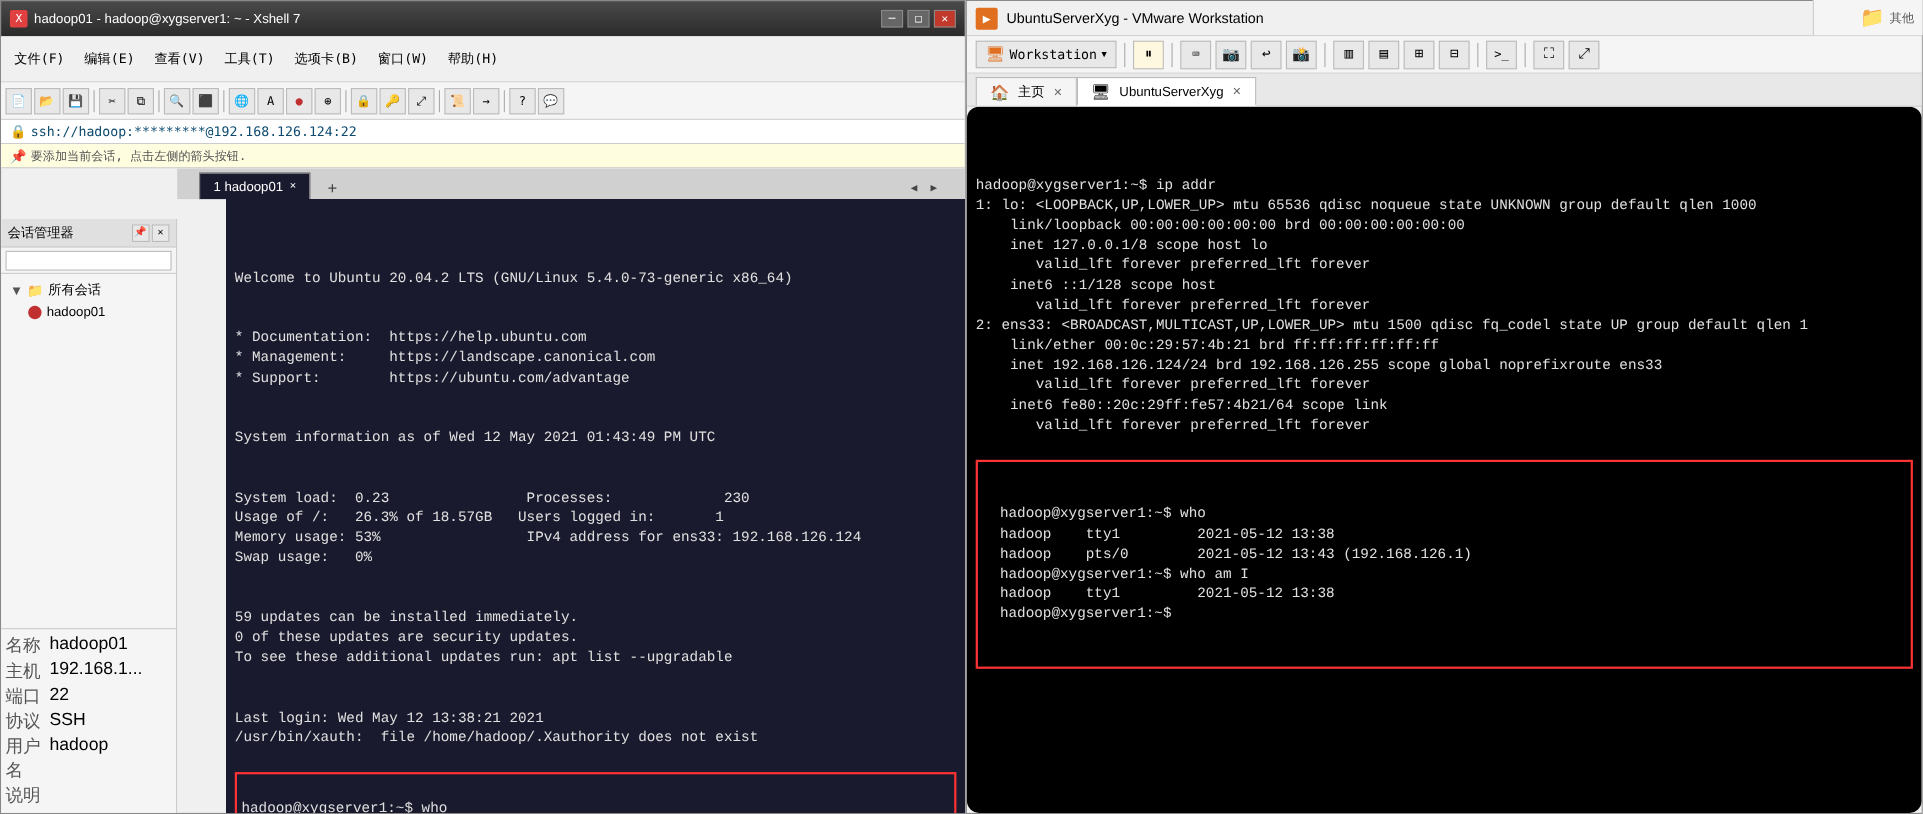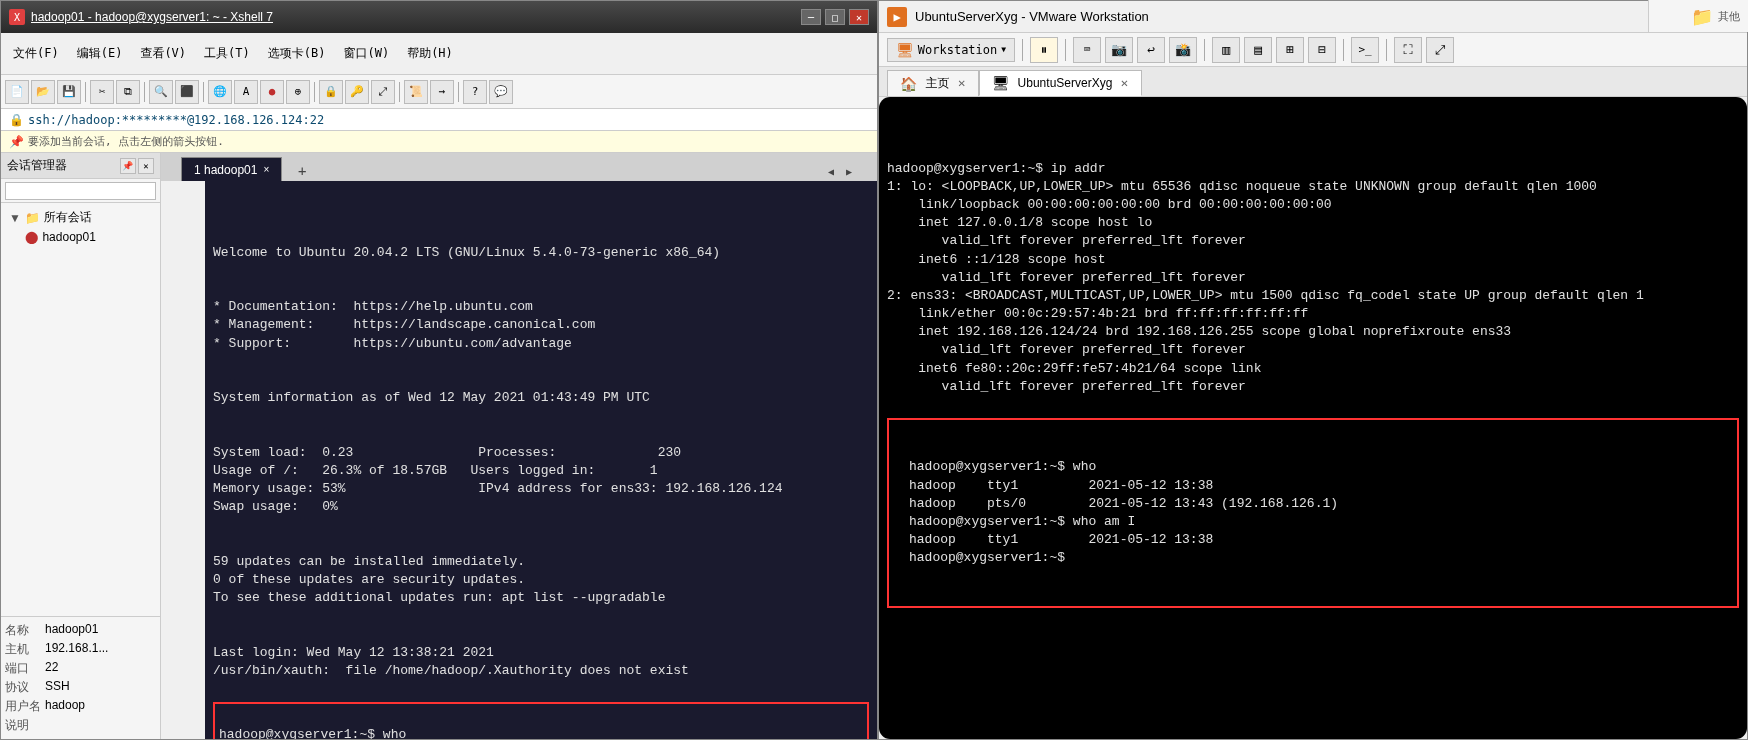--- a/index.html
+++ b/index.html
@@ -34,21 +34,20 @@
       height: 16px;
       background: #e04040;
       border-radius: 2px;
       display: flex; align-items: center; justify-content: center;
       font-size: 10px; color: white;
     }
     .xshell-title-text {
       color: #fff;
       font-size: 12px;
       font-family: 'SimSun', sans-serif;
-      text-decoration: underline;
     }
     .xshell-titlebar-controls {
       display: flex;
       gap: 4px;
     }
     .title-btn {
       width: 20px; height: 16px;
       background: #666;
       border: 1px solid #888;
       color: #fff;
@@ -135,20 +134,21 @@
     }
 
     
     .xshell-sidebar {
       width: 160px;
       background: #f5f5f5;
       border-right: 1px solid #ccc;
       display: flex;
       flex-direction: column;
       flex-shrink: 0;
+      margin-top: 46px;
     }
     .sidebar-header {
       height: 26px;
       background: #e0e0e0;
       display: flex;
       align-items: center;
       justify-content: space-between;
       padding: 0 6px;
       border-bottom: 1px solid #ccc;
     }
@@ -185,21 +185,21 @@
     }
     .tree-item .arrow { color: #555; }
     .tree-folder-icon { color: #e0a000; }
     .tree-session-icon { color: #c03030; }
     .sidebar-props {
       border-top: 1px solid #ccc;
       padding: 4px;
     }
     .prop-row {
       display: flex;
-      font-size: 12px;
+      font-size: 16px;
       padding: 1px 0;
       font-family: 'SimSun', sans-serif;
     }
     .prop-label { width: 40px; color: #555; }
     .prop-value { color: #000; }
 
     
     .xshell-tabbar {
       height: 28px;
       background: #d0d0d0;

